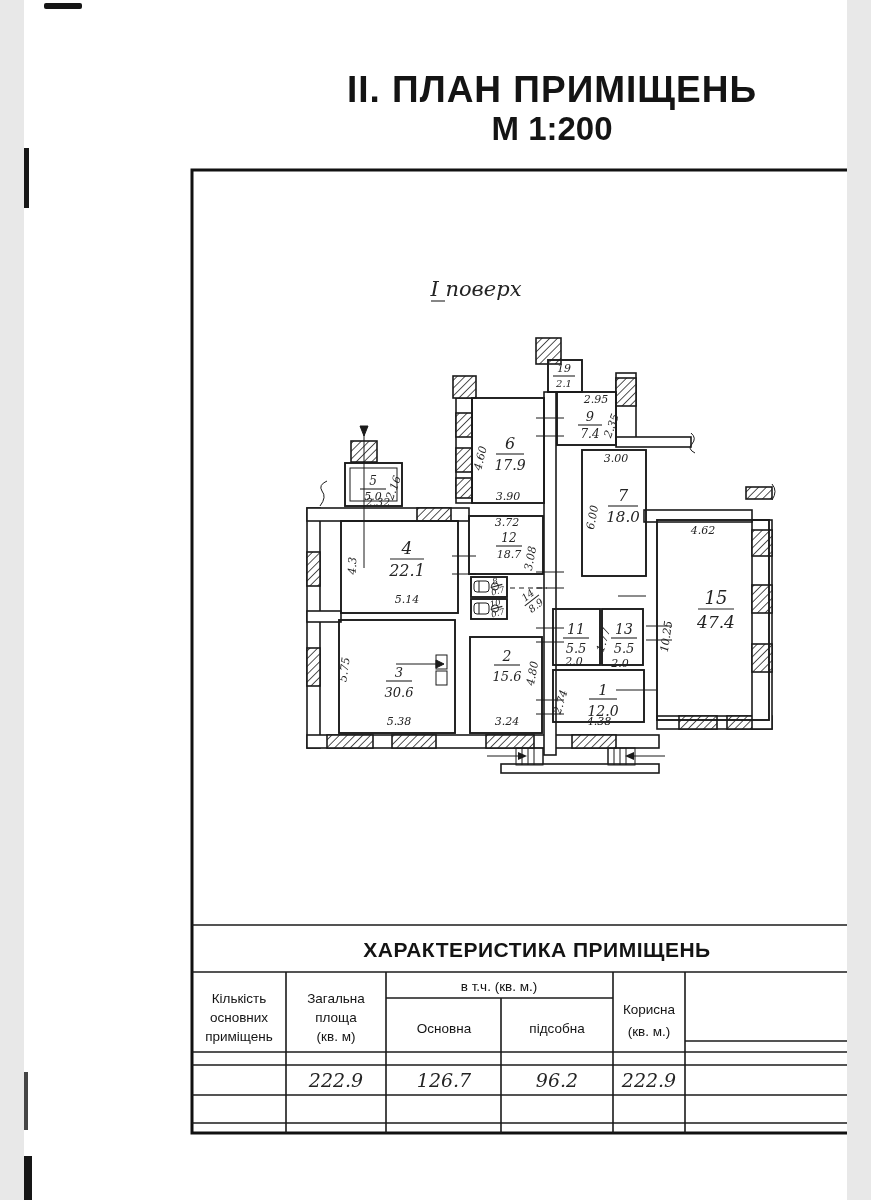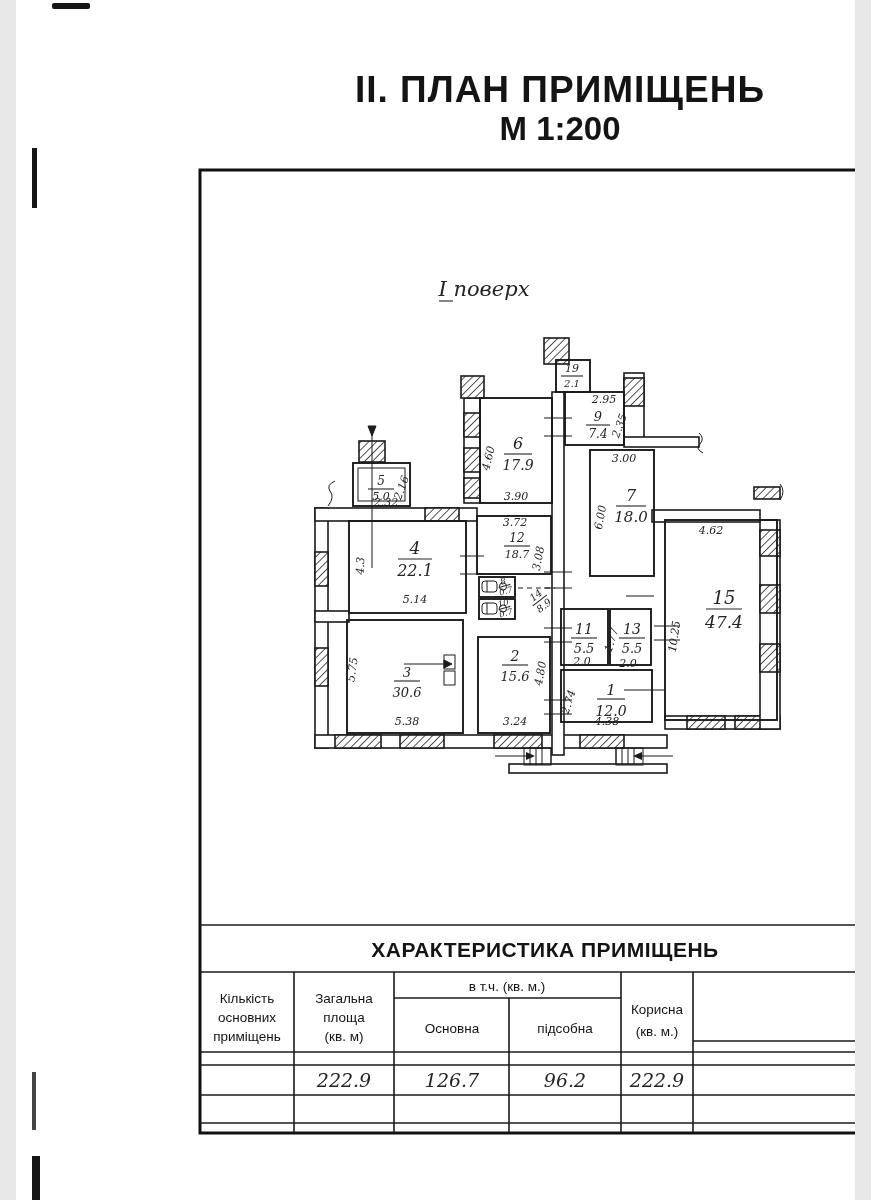--- a/index.html
+++ b/index.html
@@ -1,16 +1,16 @@
 <!DOCTYPE html>
 <html><head>
 <meta charset="utf-8">
 <style>
   html,body{margin:0;padding:0;background:#e8e8e8;}
-  #page{width:823px;height:1200px;background:#ffffff;position:relative;margin:0 auto;overflow:hidden;padding-left:16px;}
+  #page{width:823px;height:1200px;background:#ffffff;position:relative;margin:0 auto;overflow:hidden;}
   svg{display:block;}
   
   .prt{font-family:"Liberation Sans",sans-serif;fill:#141414;text-anchor:middle;}
   .title1{font-size:37px;font-weight:bold;letter-spacing:1px;}
   .title2{font-size:33px;font-weight:bold;}
   .tblTitle{font-size:21px;font-weight:bold;letter-spacing:.5px;}
   .tblH{font-size:13.5px;}
   
   .hw{font-family:"DejaVu Serif",serif;font-style:italic;fill:#242424;text-anchor:middle;}
   .dim{font-size:11px;}

